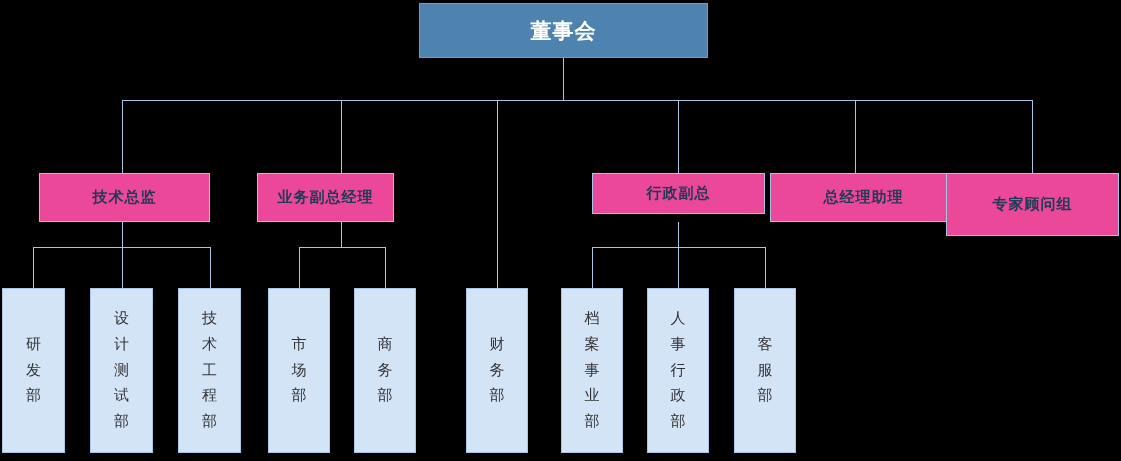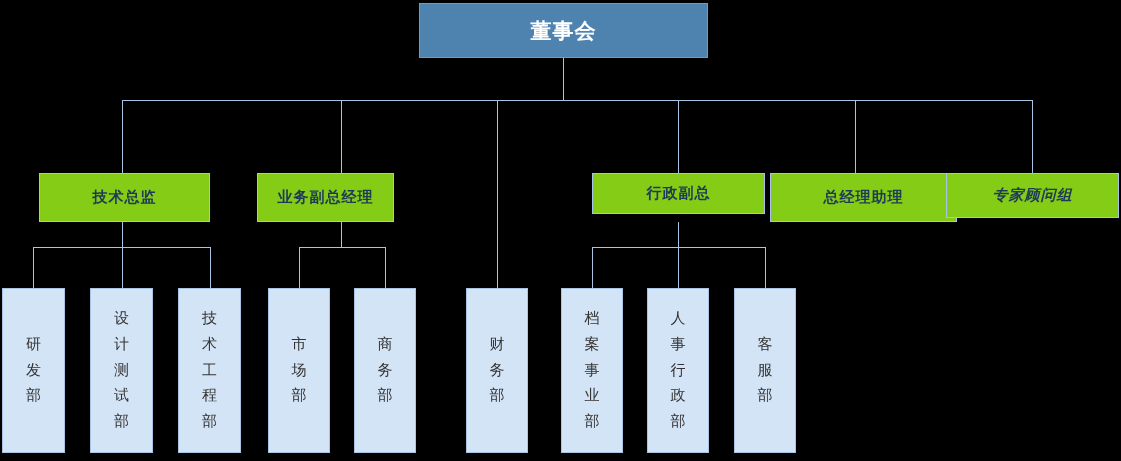--- a/index.html
+++ b/index.html
@@ -26,21 +26,21 @@
   }
   .node-root {
     background: #4E83B0;
     border-color: #6E9CC4;
     color: #FFFFFF;
     font-weight: bold;
     font-size: 21px;
     letter-spacing: 1px;
   }
   .node-l2 {
-    background: #84cc16;
+    background: #ec4899;
     border-color: #A6C4E6;
     color: #1F3A56;
     font-weight: bold;
     font-size: 15px;
     letter-spacing: 1px;
   }
   .node-leaf {
     background: #D4E4F7;
     border-color: #A8C6E4;
     color: #333333;
@@ -106,21 +106,21 @@
   </div>
   <div class="node node-l2" style="left:257px; top:173px; width:137px; height:49px;">
     <span>业务副总经理</span>
   </div>
   <div class="node node-l2" style="left:592px; top:173px; width:173px; height:41px;">
     <span>行政副总</span>
   </div>
   <div class="node node-l2" style="left:770px; top:173px; width:187px; height:49px;">
     <span>总经理助理</span>
   </div>
-  <div class="node node-l2" style="left:946px; top:173px; width:173px; height:45px;font-style:italic;">
+  <div class="node node-l2" style="left:946px; top:173px; width:173px; height:63px;">
     <span>专家顾问组</span>
   </div>
 
   <div class="node node-leaf" style="left:2px; top:288px; width:63px; height:165px;">
     <span class="vlabel">
         <span>研</span>
         <span>发</span>
         <span>部</span>
       </span>
   </div>

